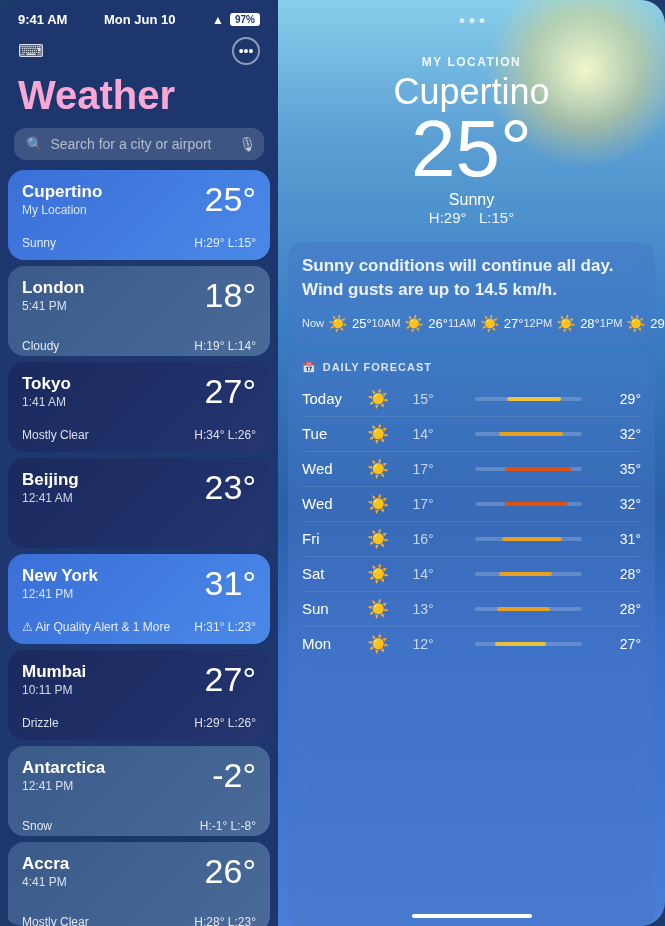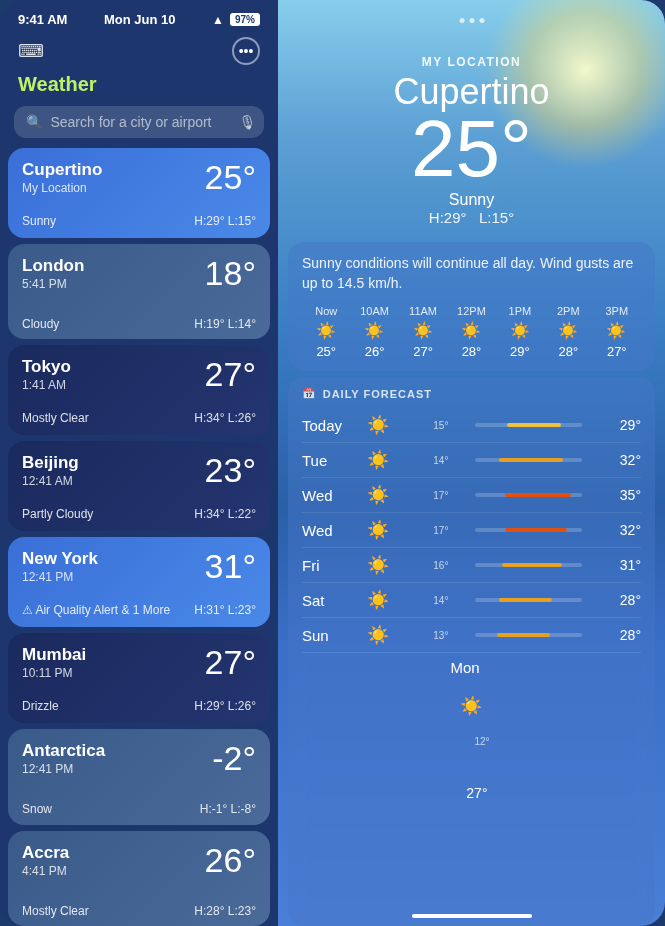--- a/index.html
+++ b/index.html
@@ -58,22 +58,22 @@
     }
     .more-btn {
       width: 28px; height: 28px;
       border: 2px solid rgba(255,255,255,0.5);
       border-radius: 50%;
       display: flex; align-items: center; justify-content: center;
       color: white; font-size: 14px;
     }
 
     .app-title {
-      color: #bef264;
-      font-size: 20px;
+      color: #f9a8d4;
+      font-size: 40px;
       font-weight: 700;
       padding: 0 36px 10px 18px;
     }
 
     .search-bar {
       margin: 0 14px 10px 14px;
       background: rgba(255,255,255,0.15);
       border-radius: 12px;
       display: flex;
       align-items: center;
@@ -205,33 +205,34 @@
       position: relative;
       z-index: 3;
       margin: 16px 10px 6px 10px;
       background: rgba(70, 120, 200, 0.55);
       border-radius: 16px;
       padding: 12px 14px;
       color: white;
       backdrop-filter: blur(8px);
     }
     .forecast-description {
-      font-size: 14px;
+      font-size: 17px;
       opacity: 0.9;
       margin-bottom: 12px;
       line-height: 1.4;
+      font-weight: bold;
     }
     .hourly-row {
       display: flex;
       gap: 0;
       justify-content: space-between;
     }
     .hour-item {
       display: flex;
-      flex-direction: column;
+      flex-direction: row;
       align-items: center;
       gap: 4px;
       flex: 1;
     }
     .hour-label { font-size: 11px; opacity: 0.85; font-weight: 500; }
     .hour-icon { font-size: 16px; }
     .hour-temp { font-size: 13px; font-weight: 500; }
 
     
     .daily-section {
@@ -257,24 +258,24 @@
       text-transform: uppercase;
       margin-bottom: 8px;
     }
     .daily-row {
       display: flex;
       align-items: center;
       padding: 6px 0;
       border-bottom: 1px solid rgba(255,255,255,0.1);
       gap: 19px;
     }
-    .daily-row:last-child { border-bottom: none; flex-direction: column; }
+    .daily-row:last-child { border-bottom: none; }
     .day-name { font-size: 15px; font-weight: 500; width: 42px; }
     .day-icon { font-size: 18px; margin: 0 4px; }
-    .day-low { font-size: 10px; opacity: 0.7; width: 36px; text-align: right; }
+    .day-low { font-size: 14px; opacity: 0.7; width: 36px; }
     .day-bar-wrap { flex: 1; margin: 0 8px; height: 4px; border-radius: 2px; background: rgba(255,255,255,0.2); position: relative; }
     .day-bar { height: 4px; border-radius: 2px; position: absolute; top: 0; }
     .day-high { font-size: 14px; font-weight: 500; width: 32px; text-align: right; }
 
     .bottom-bar {
       position: absolute;
       bottom: 8px;
       left: 50%;
       transform: translateX(-50%);
       width: 120px;
@@ -353,24 +354,20 @@
     </div>
   </div>
       <div class="city-card night">
     <div class="city-card-top">
       <div>
         <div class="city-name">Beijing</div>
         <div class="city-time">12:41 AM</div>
       </div>
       <div class="city-temp">23°</div>
     </div>
-    <div class="city-card-bottom">
-      <div class="city-condition">Partly Cloudy</div>
-      <div class="city-hl">H:34° L:22°</div>
-    </div>
   </div>
       <div class="city-card active">
     <div class="city-card-top">
       <div>
         <div class="city-name">New York</div>
         <div class="city-time">12:41 PM</div>
       </div>
       <div class="city-temp">31°</div>
     </div>
     <div class="city-card-bottom">

